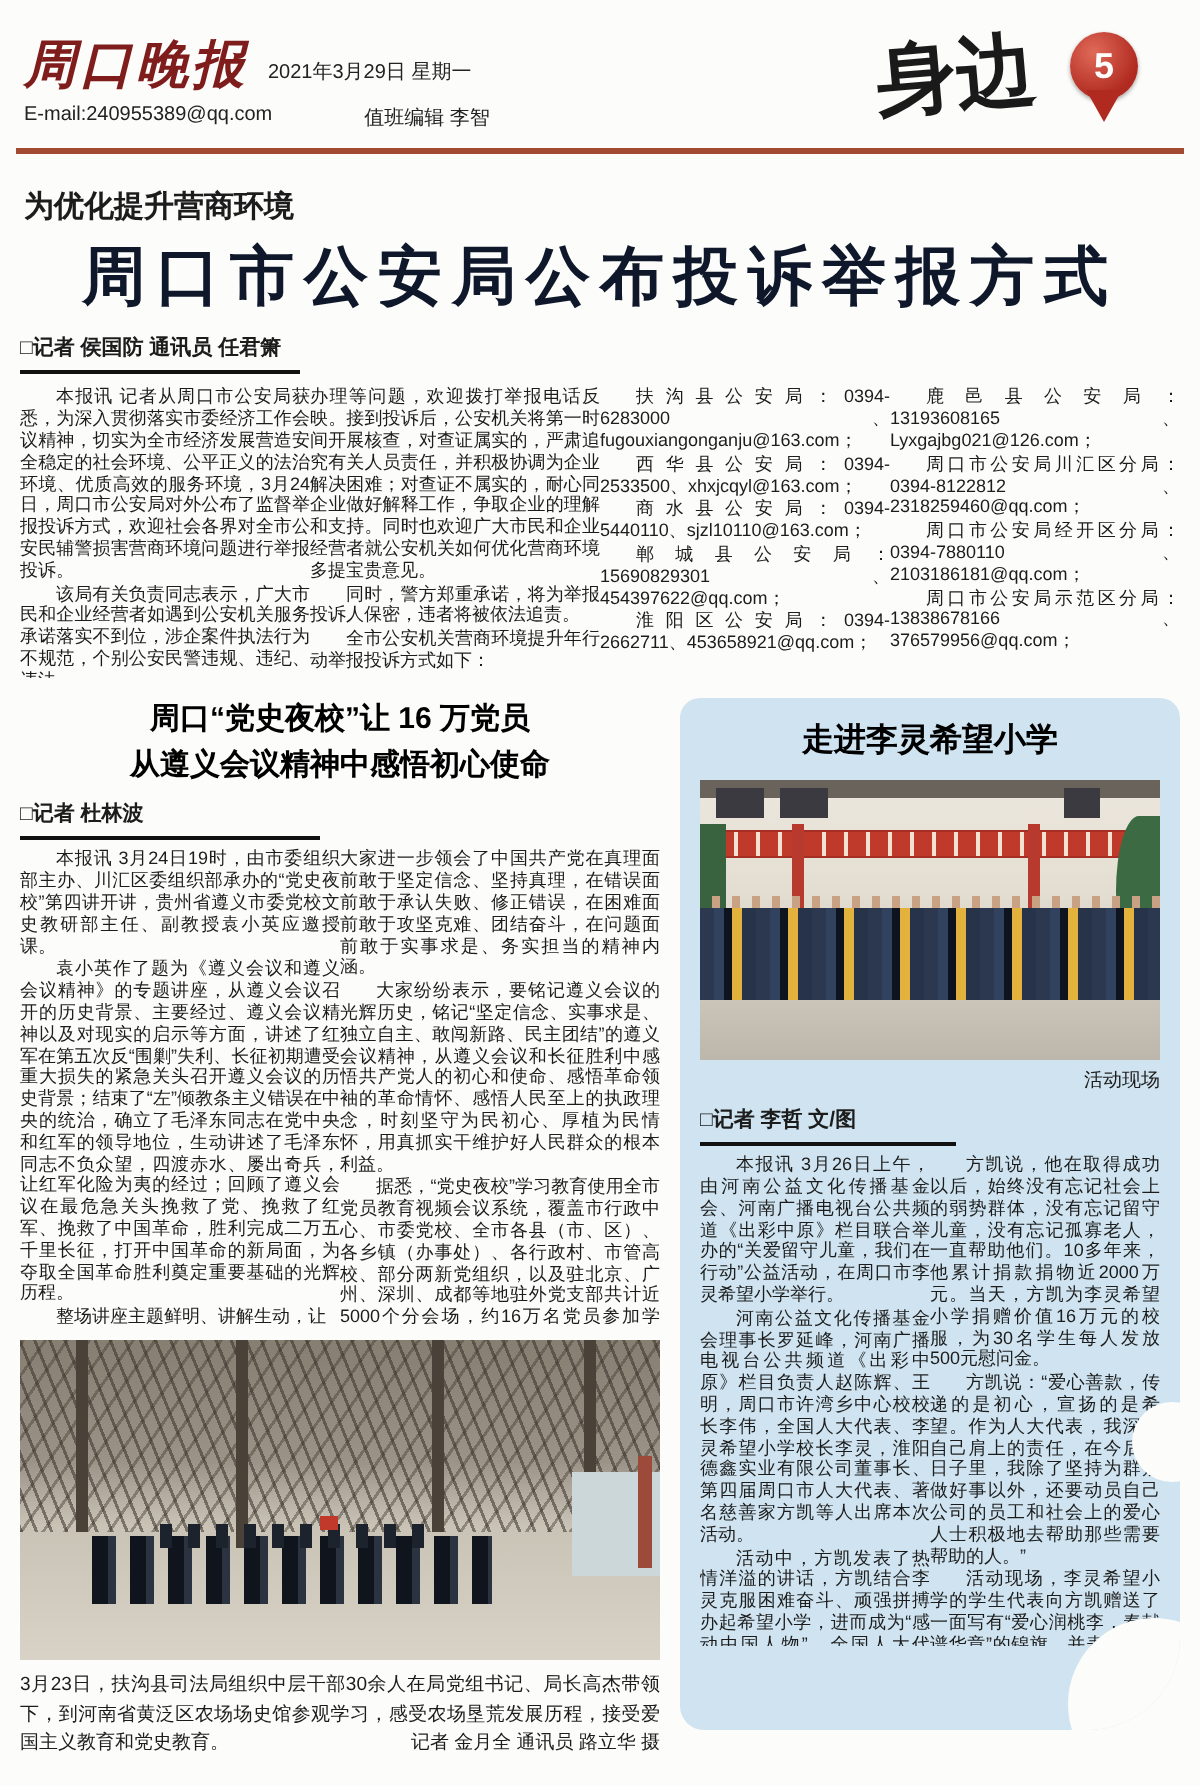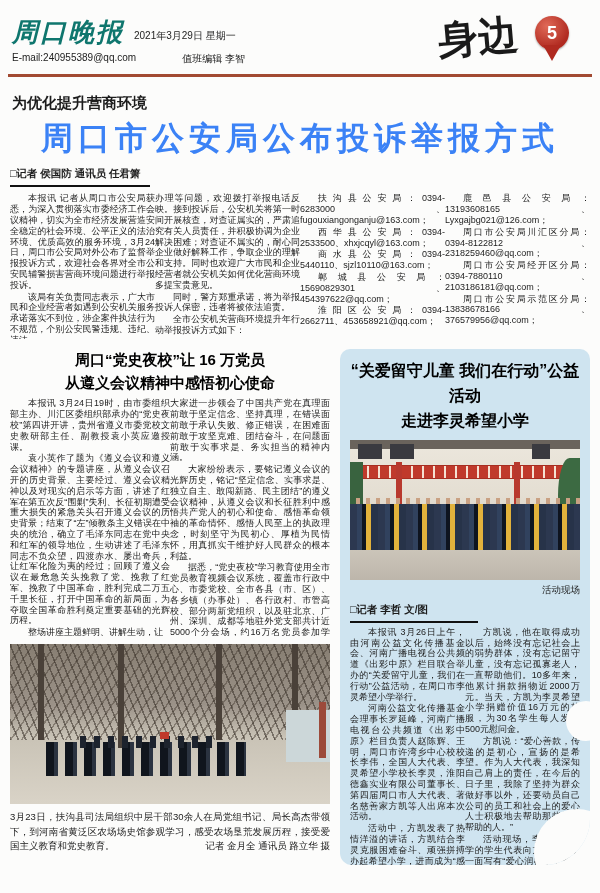--- a/index.html
+++ b/index.html
@@ -2,39 +2,39 @@
 <html><head>
 <meta charset="utf-8">
 <style>
   html,body{margin:0;padding:0;background:#e9e9e9;}
   .page{width:600px;height:893px;margin:0 auto;background:#fcfcfb;position:relative;
         font-family:"Liberation Sans",sans-serif;color:#1c1c1c;overflow:hidden;box-sizing:border-box;}
   
   .mast{position:absolute;top:20px;left:12px;right:12px;height:50px;}
   .mast-row1{display:flex;align-items:flex-end;gap:10px;}
   .logo{font-family:"Liberation Serif",serif;font-style:italic;font-weight:bold;
-        font-size:26px;color:#0f766e;letter-spacing:2px;line-height:1;}
+        font-size:26px;color:#7f1d1d;letter-spacing:2px;line-height:1;}
   .mast-date{font-size:10px;color:#222;padding-bottom:3px;}
   .mast-row2{display:flex;gap:46px;font-size:10px;color:#222;margin-top:6px;}
   .mast-right{position:absolute;right:18px;top:-2px;display:flex;align-items:flex-start;gap:16px;}
   .section-script{font-family:"Liberation Serif",serif;font-weight:bold;font-size:40px;
         line-height:1;transform:rotate(-5deg);color:#1a1a1a;}
   .pin{width:36px;text-align:center;margin-top:-2px;}
   .pin-head{width:34px;height:34px;border-radius:50%;margin:0 auto;
         background:radial-gradient(circle at 35% 30%,#e06a58,#b02a20 70%);
         display:flex;align-items:center;justify-content:center;
         color:#fff;font-size:18px;font-weight:bold;box-shadow:0 1px 2px rgba(0,0,0,.35);}
   .pin-tail{width:0;height:0;margin:-5px auto 0;
         border-left:9px solid transparent;border-right:9px solid transparent;border-top:16px solid #b02a20;}
   .rule-top{position:absolute;top:74px;left:8px;right:8px;border-top:3px solid #a24a32;}
   
   .content{position:absolute;top:84px;left:10px;right:10px;bottom:0;}
   .kicker{font-size:15px;font-weight:bold;margin:10px 0 0 2px;}
   .main-headline{font-size:32px;font-weight:900;text-align:center;letter-spacing:5px;
-        margin:6px 0 8px;line-height:1.2;color:#3b82f6;}
+        margin:6px 0 8px;line-height:1.2;color:#0f172a;}
   .byline{font-size:10.5px;font-weight:bold;border-bottom:2px solid #111;
         padding:2px 0 4px;margin-top:4px;}
   .w-col1{width:140px;}
   .cols{display:flex;margin-top:6px;text-align:justify;}
   .col{flex:1;font-size:9px;line-height:1.2;overflow:hidden;}
   .col p{margin:0 0 1px;}
   .indent{text-indent:2em;}
   .cols-top{height:146px;}
   
   .lower{display:flex;gap:10px;margin-top:10px;}
@@ -138,20 +138,21 @@
         </div>
       </div>
     </section>
 
     <div class="lower">
 
       <div class="left-zone">
         <section>
           <h2 class="party-h">周口“党史夜校”让 16 万党员</h2>
           <h2 class="party-h">从遵义会议精神中感悟初心使命</h2>
+          <div class="byline" style="width:150px;">□记者 杜林波</div>
           <div class="cols cols-party">
             <div class="col">
               <p class="indent">本报讯 3月24日19时，由市委组织部主办、川汇区委组织部承办的“党史夜校”第四讲开讲，贵州省遵义市委党校文史教研部主任、副教授袁小英应邀授课。</p>
               <p class="indent">袁小英作了题为《遵义会议和遵义会议精神》的专题讲座，从遵义会议召开的历史背景、主要经过、遵义会议精神以及对现实的启示等方面，讲述了红军在第五次反“围剿”失利、长征初期遭受重大损失的紧急关头召开遵义会议的历史背景；结束了“左”倾教条主义错误在中央的统治，确立了毛泽东同志在党中央和红军的领导地位，生动讲述了毛泽东同志不负众望，四渡赤水、屡出奇兵，让红军化险为夷的经过；回顾了遵义会议在最危急关头挽救了党、挽救了红军、挽救了中国革命，胜利完成二万五千里长征，打开中国革命的新局面，为夺取全国革命胜利奠定重要基础的光辉历程。</p>
               <p class="indent">整场讲座主题鲜明、讲解生动，让</p>
             </div>
             <div class="col">
               <p>大家进一步领会了中国共产党在真理面前敢于坚定信念、坚持真理，在错误面前敢于承认失败、修正错误，在困难面前敢于攻坚克难、团结奋斗，在问题面前敢于实事求是、务实担当的精神内涵。</p>
               <p class="indent">大家纷纷表示，要铭记遵义会议的光辉历史，铭记“坚定信念、实事求是、独立自主、敢闯新路、民主团结”的遵义会议精神，从遵义会议和长征胜利中感悟共产党人的初心和使命、感悟革命领袖的革命情怀、感悟人民至上的执政理念，时刻坚守为民初心、厚植为民情怀，用真抓实干维护好人民群众的根本利益。</p>
               <p class="indent">据悉，“党史夜校”学习教育使用全市党员教育视频会议系统，覆盖市行政中心、市委党校、全市各县（市、区）、各乡镇（办事处）、各行政村、市管高校、部分两新党组织，以及驻北京、广州、深圳、成都等地驻外党支部共计近5000个分会场，约16万名党员参加学习。</p>
@@ -172,21 +173,20 @@
           <div class="pl-people2"></div>
           <div class="pl-flag"></div>
         </figure>
         <p class="caption-left">
           <span>3月23日，扶沟县司法局组织中层干部30余人在局党组书记、局长高杰带领下，到河南省黄泛区农场场史馆参观学习，感受农场垦荒发展历程，接受爱国主义教育和党史教育。</span>
           <span class="credit">记者 金月全 通讯员 路立华 摄</span>
         </p>
       </div>
 
       <aside class="charity-panel">
-        <h3 class="charity-h">“关爱留守儿童 我们在行动”公益活动</h3>
         <h3 class="charity-h">走进李灵希望小学</h3>
         <figure class="photo-right" style="margin:6px 0 0;">
           <div class="pr-roof"></div>
           <div class="pr-win" style="left:8px;"></div>
           <div class="pr-win" style="left:40px;"></div>
           <div class="pr-win" style="right:30px;width:18px;"></div>
           <div class="pr-banner"></div>
           <div class="pr-pole" style="left:46px;"></div>
           <div class="pr-pole" style="right:60px;"></div>
           <div class="pr-door"></div>

